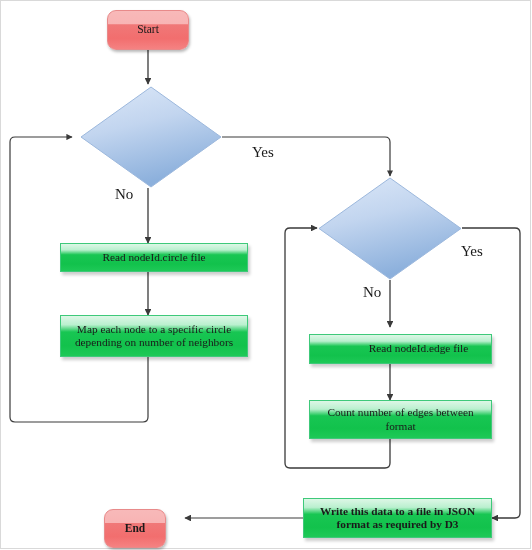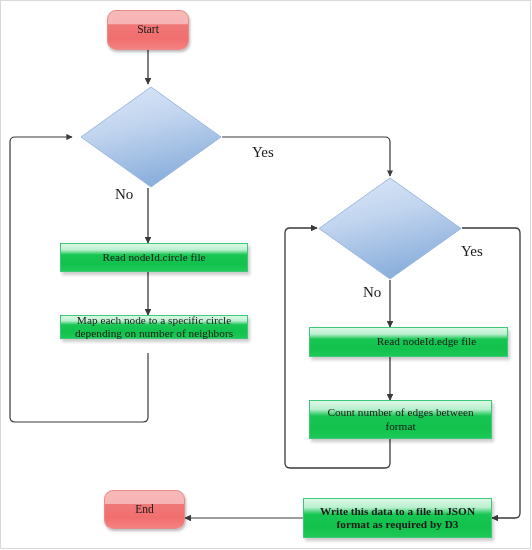--- a/index.html
+++ b/index.html
@@ -148,43 +148,43 @@
 <div class="node decision" style="left:80px; top:86px; width:142px; height:102px;">
   <svg viewBox="0 0 142 102" preserveAspectRatio="none">
     <polygon points="71,1 141,51 71,101 1,51" fill="url(#diaGrad)" stroke="#9cb8dd" stroke-width="1"></polygon>
   </svg>
 </div>
 
 <div class="node process" style="left:60px; top:243px; width:188px; height:29px;">
   <span class="lbl">Read nodeId.circle file</span>
 </div>
 
-<div class="node process" style="left:60px; top:315px; width:188px; height:24px;">
+<div class="node process" style="left:60px; top:315px; width:188px; height:42px;">
   <span class="lbl">Map each node to a  specific circle depending on number of neighbors</span>
 </div>
 
 <div class="node decision" style="left:318px; top:177px; width:144px; height:103px;">
   <svg viewBox="0 0 144 103" preserveAspectRatio="none">
     <polygon points="72,1 143,51.5 72,102 1,51.5" fill="url(#diaGrad)" stroke="#9cb8dd" stroke-width="1"></polygon>
   </svg>
 </div>
 
-<div class="node process" style="left:309px; top:327px; width:199px; height:30px;padding-left:36px;">
+<div class="node process" style="left:309px; top:334px; width:183px; height:30px;padding-left:36px;">
   <span class="lbl">Read nodeId.edge file</span>
 </div>
 
 <div class="node process" style="left:309px; top:400px; width:183px; height:39px;">
   <span class="lbl">Count number of edges between format</span>
 </div>
 
 <div class="node process" style="left:303px; top:498px; width:189px; height:40px;font-weight:bold;">
   <span class="lbl">Write this data to a file in JSON format as required by D3</span>
 </div>
 
-<div class="node terminator" style="left:104px; top:490px; width:81px; height:39px;">
+<div class="node terminator" style="left:104px; top:509px; width:62px; height:39px;font-weight:bold;">
   <span class="lbl">End</span>
 </div>
 
 <div class="edge-label" style="left:252px; top:144px;">Yes</div>
 
 <div class="edge-label" style="left:115px; top:186px;">No</div>
 
 <div class="edge-label" style="left:461px; top:243px;">Yes</div>
 
 <div class="edge-label" style="left:363px; top:284px;">No</div>

